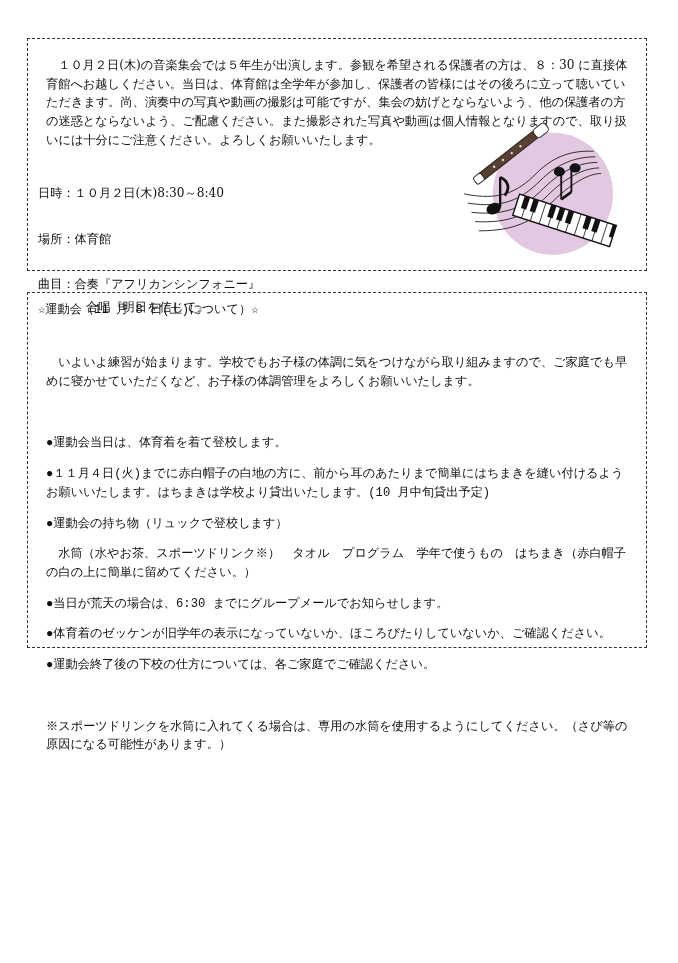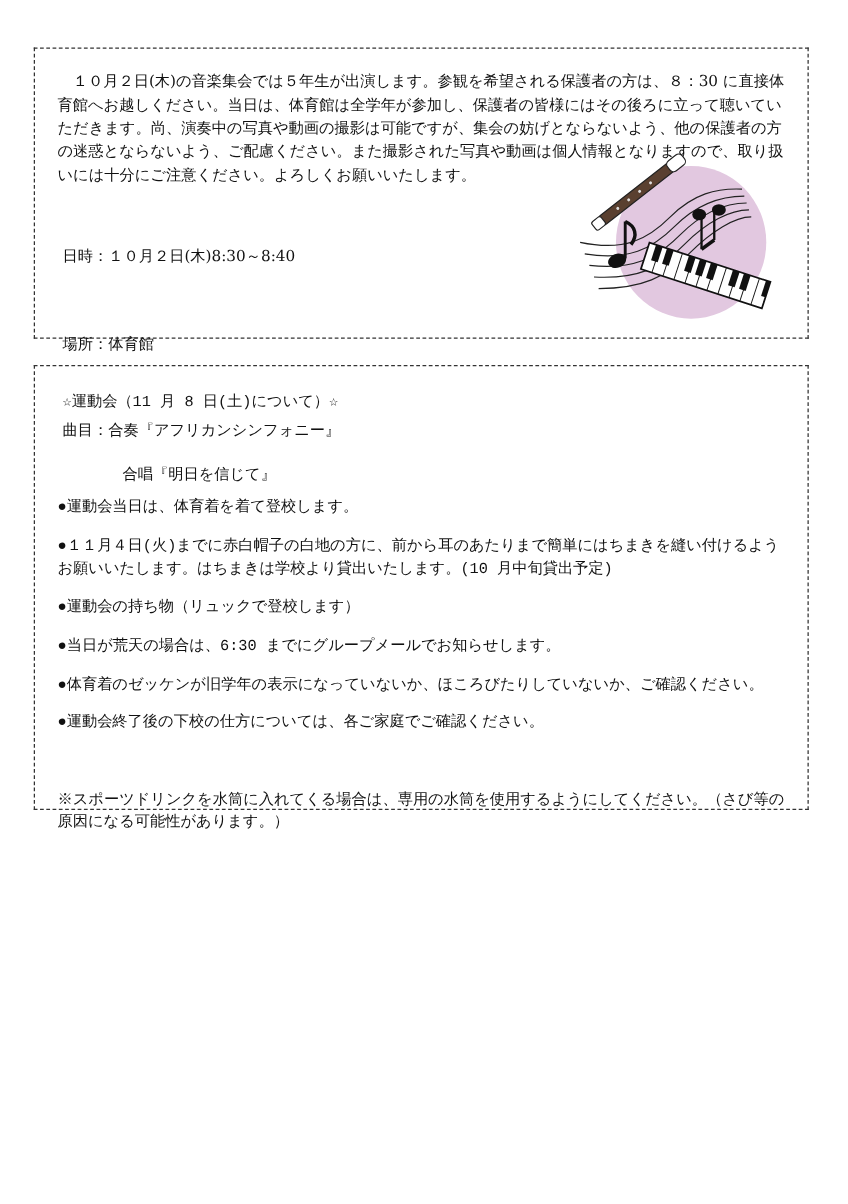--- a/index.html
+++ b/index.html
@@ -11,21 +11,21 @@
   .box {
     position: absolute; left: 27px; width: 620px;
     border: 1px dashed #333;
     box-sizing: border-box;
     padding: 4px 6px 0 6px;
   }
   #box1 { top: 38px; height: 233px; }
   #box2 { top: 292px; height: 356px; font-family: Liberation Mono, monospace; }
   .para { line-height: 18.7px; margin: 12px; white-space: normal; word-break: break-all; }
   .indent { text-indent: 1em; }
-  .line { line-height: 18.7px; margin: 16px; white-space: nowrap; }
+  .line { line-height: 18.7px; margin: 4px; white-space: nowrap; }
   .gap { height: 18.7px; }
   .music-img { position: absolute; left: 425px; top: 83px; width: 185px; height: 140px; }
   .song-sub { padding-left: 48px; }
 </style>
 </head>
 <body>
 
 <div class="box" id="box1">
   <p class="para indent" style="padding-top:1px;">１０月２日(木)の音楽集会では５年生が出演します。参観を希望される保護者の方は、８：30 に直接体育館へお越しください。当日は、体育館は全学年が参加し、保護者の皆様にはその後ろに立って聴いていただきます。尚、演奏中の写真や動画の撮影は可能ですが、集会の妨げとならないよう、他の保護者の方の迷惑とならないよう、ご配慮ください。また撮影された写真や動画は個人情報となりますので、取り扱いには十分にご注意ください。よろしくお願いいたします。</p>
   <div class="gap"></div>
@@ -97,24 +97,26 @@
         <rect x="152" y="90" width="6" height="14"></rect>
           <rect x="172" y="90" width="4" height="14"></rect>
       </g>
     </g>
   </svg>
 </div>
 
 <div class="box" id="box2">
   <p class="line">☆運動会（11 月 8 日(土)について）☆</p>
   <div class="gap"></div>
+  <p class="para indent">いよいよ練習が始まります。学校でもお子様の体調に気をつけながら取り組みますので、ご家庭でも早めに寝かせていただくなど、お子様の体調管理をよろしくお願いいたします。</p>
   <div class="gap"></div>
 
   <p class="para"><span>●</span><span>運動会当日は、体育着を着て登校します。</span></p>
   <p class="para"><span>●</span><span>１１月４日(火)までに赤白帽子の白地の方に、前から耳のあたりまで簡単にはちまきを縫い付けるようお願いいたします。はちまきは学校より貸出いたします。(10 月中旬貸出予定)</span></p>
   <p class="para"><span>●</span><span>運動会の持ち物（リュックで登校します）</span></p>
+  <p class="para indent">水筒（水やお茶、スポーツドリンク※）　タオル　プログラム　学年で使うもの　はちまき（赤白帽子の白の上に簡単に留めてください。）</p>
 
   <p class="para"><span>●</span><span>当日が荒天の場合は、6:30 までにグループメールでお知らせします。</span></p>
   <p class="para"><span>●</span><span>体育着のゼッケンが旧学年の表示になっていないか、ほころびたりしていないか、ご確認ください。</span></p>
   <p class="para"><span>●</span><span>運動会終了後の下校の仕方については、各ご家庭でご確認ください。</span></p>
   <div class="gap"></div>
   <p class="para">※スポーツドリンクを水筒に入れてくる場合は、専用の水筒を使用するようにしてください。（さび等の原因になる可能性があります。）</p>
 </div>
 
 </body></html>

